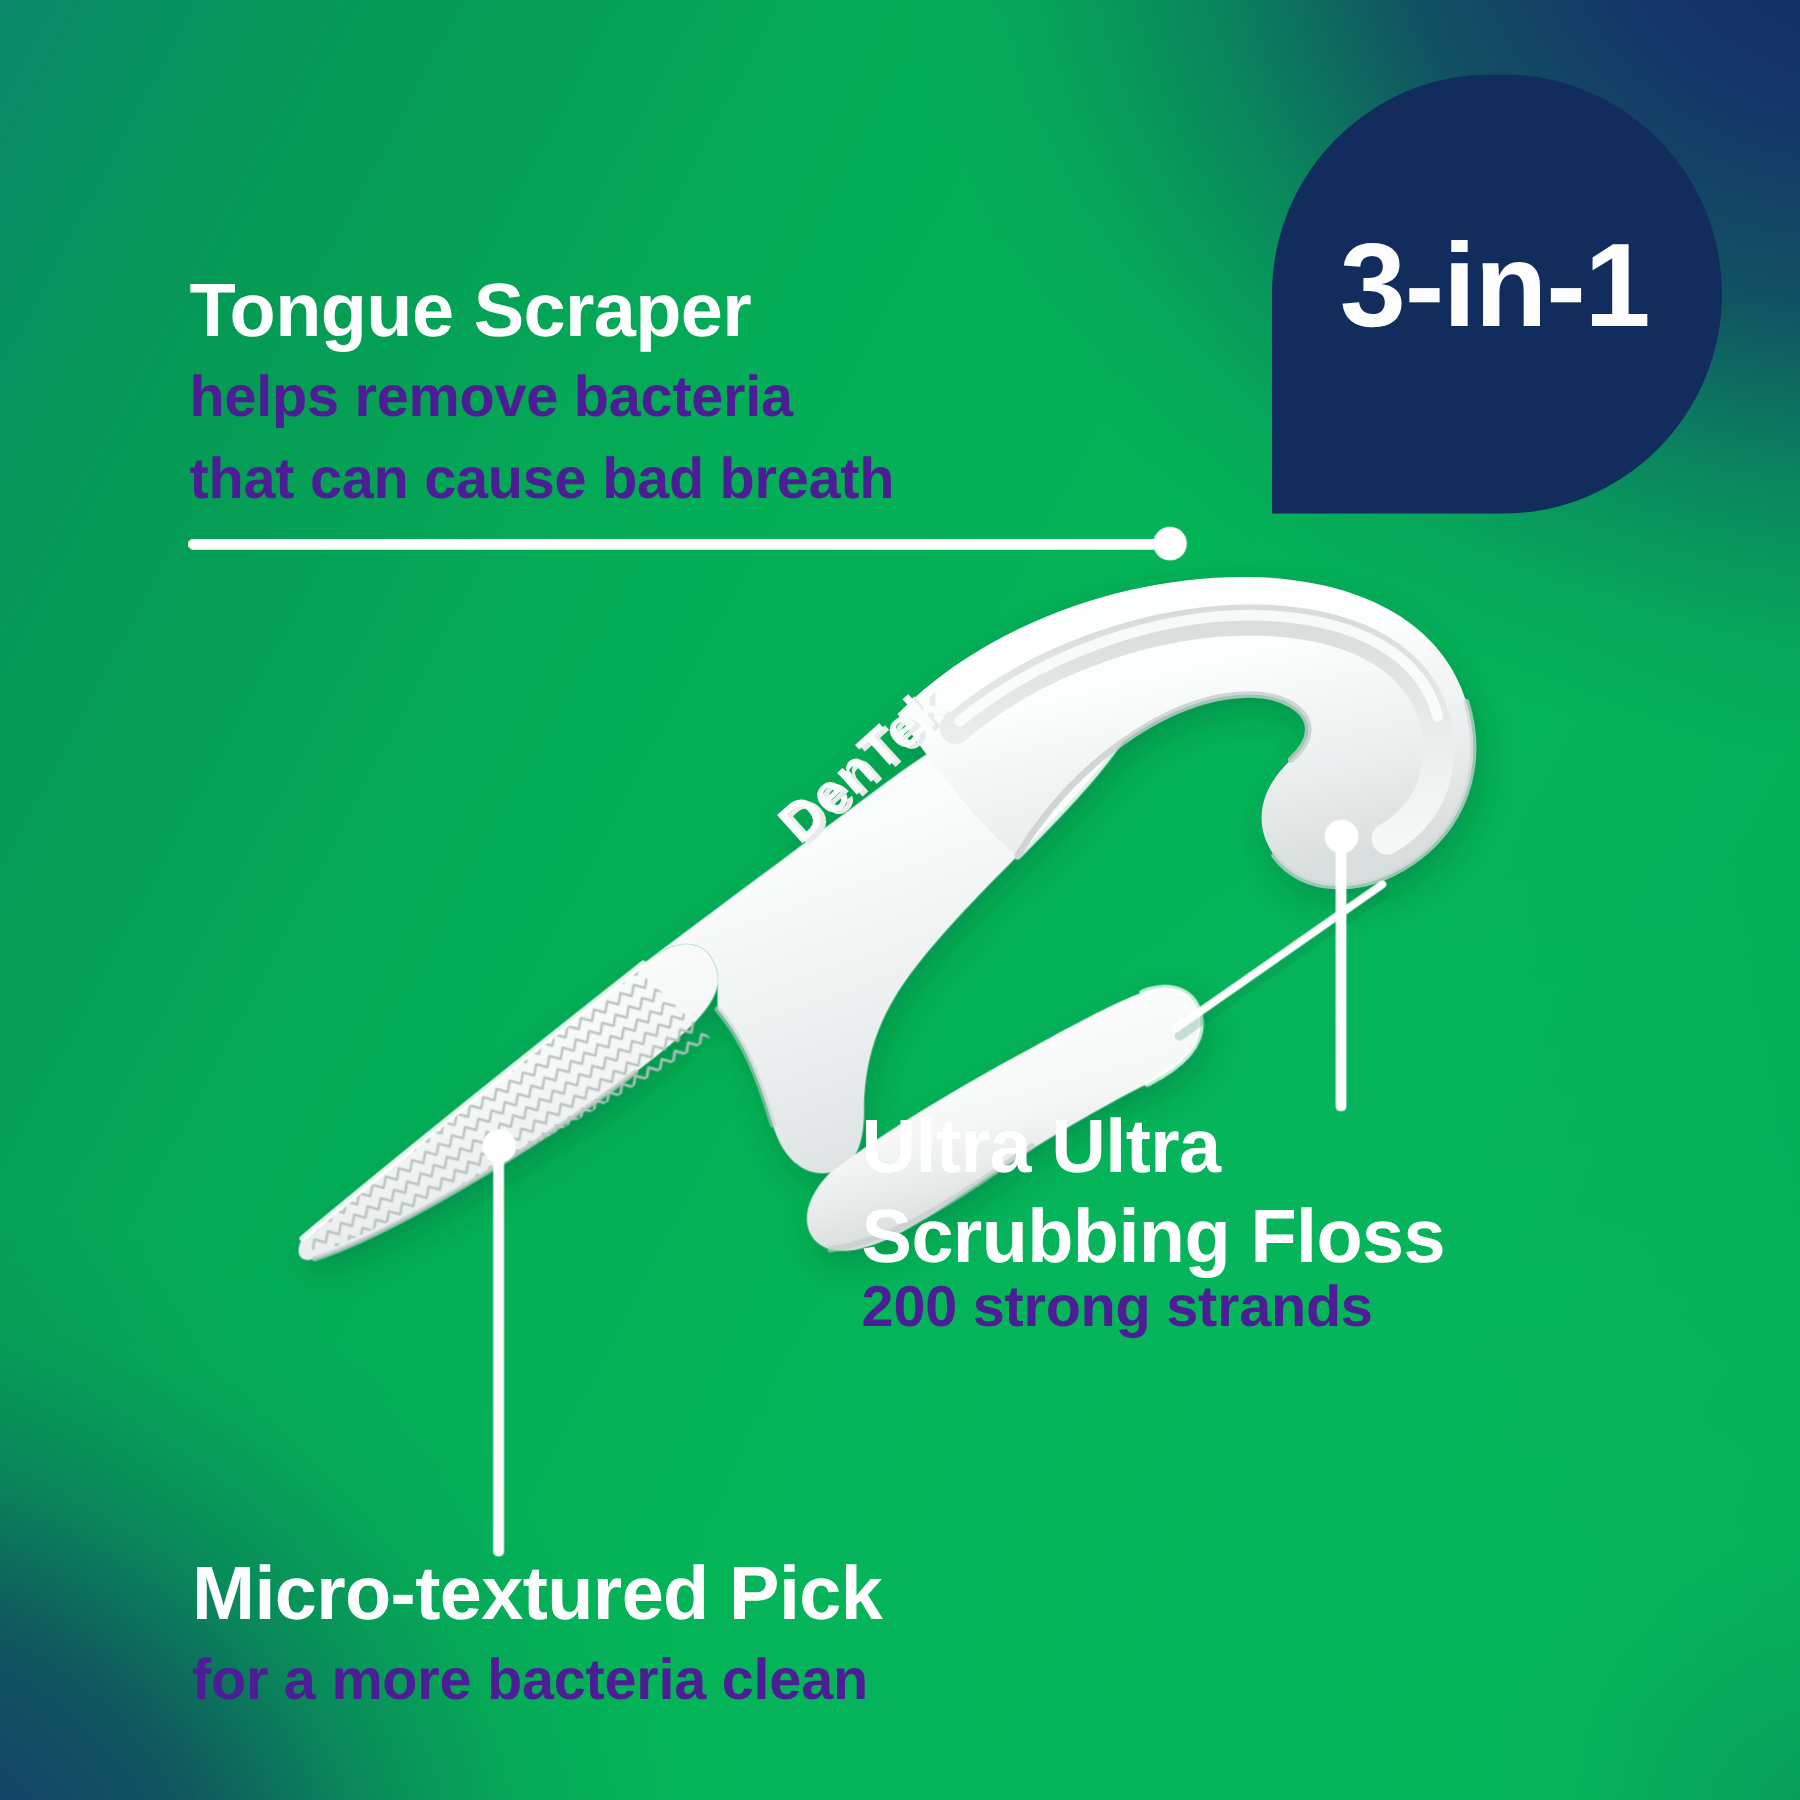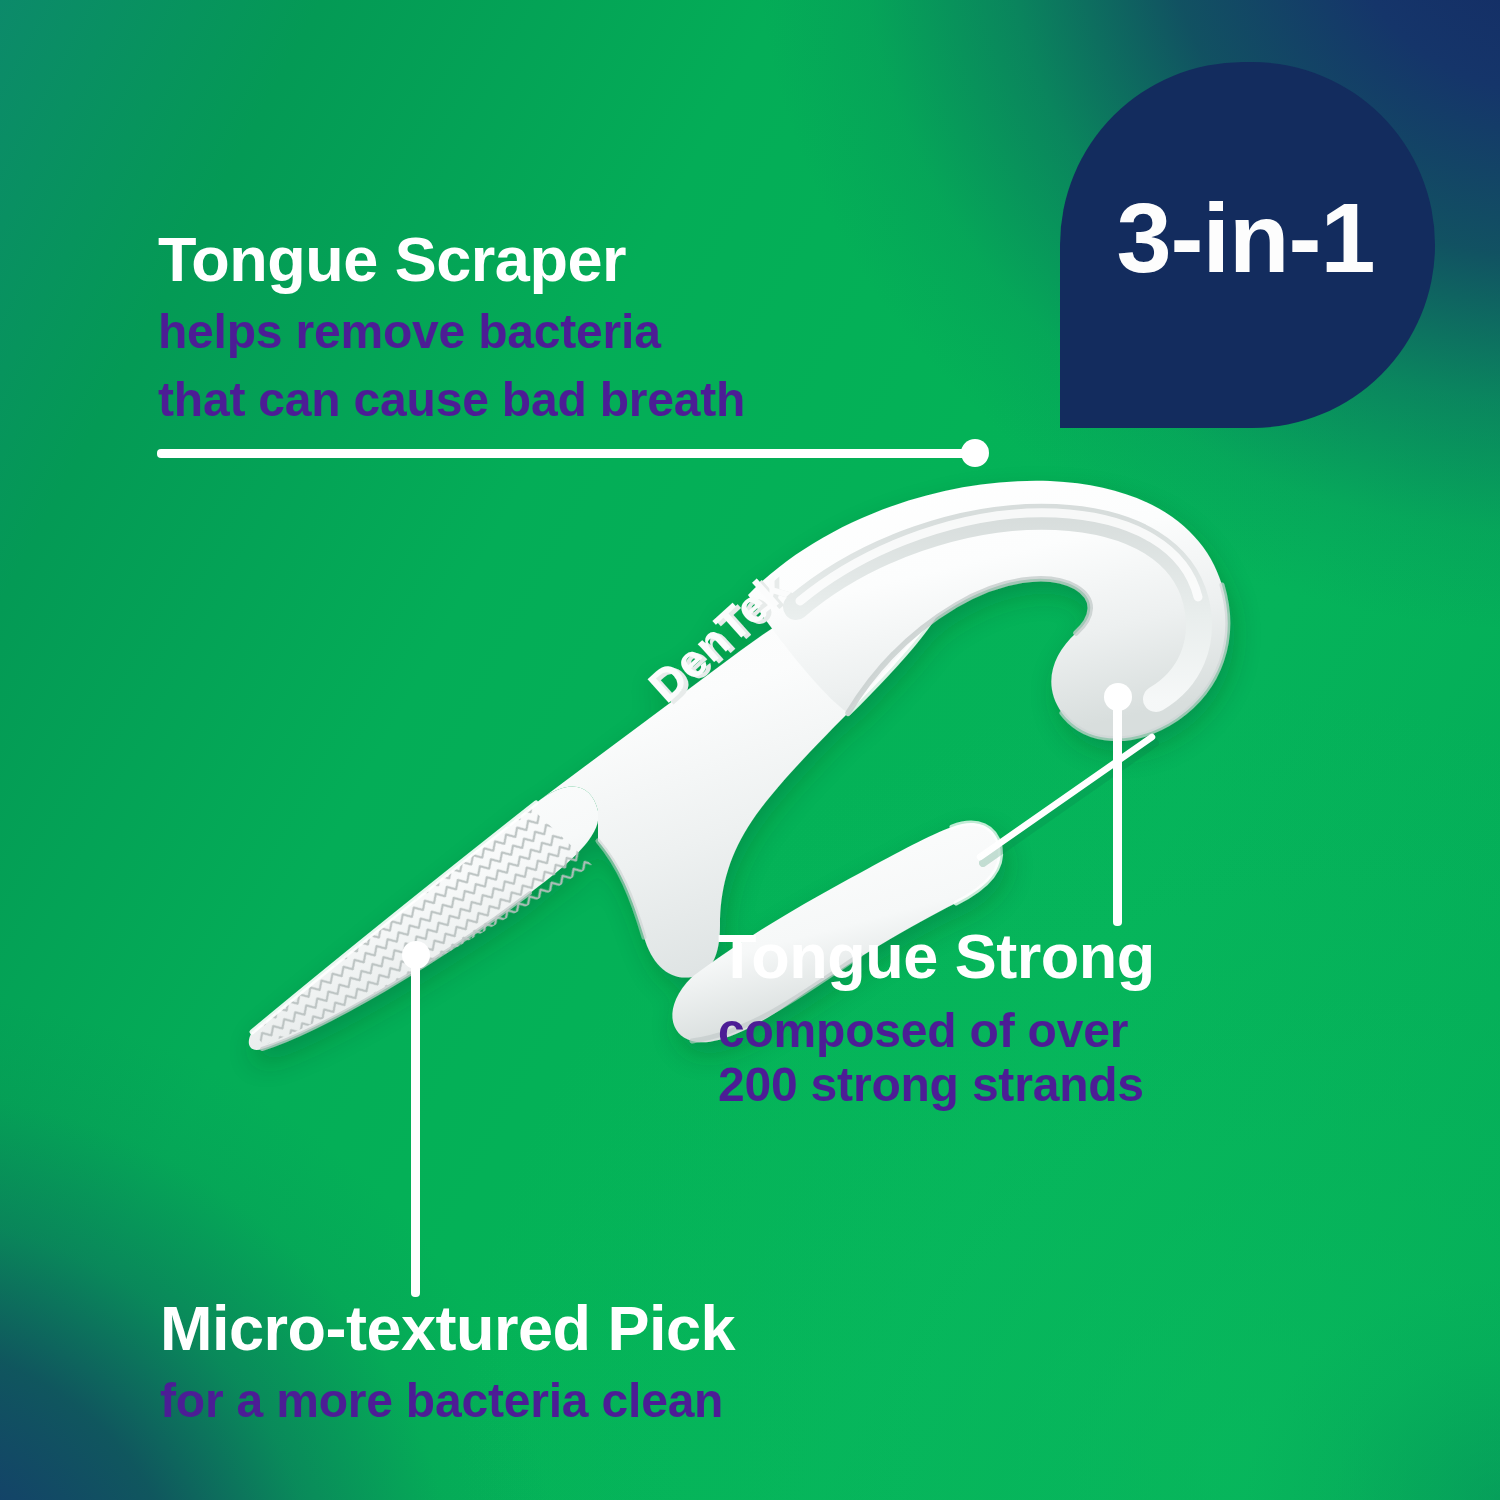--- a/index.html
+++ b/index.html
@@ -319,22 +319,22 @@
   <div class="leader-v" id="leader-floss-line"></div>
   <div class="leader-dot" id="leader-floss-dot"></div>
 
   <div class="callout" id="callout-tongue">
     <div class="head">Tongue Scraper</div>
     <div class="sub">helps remove bacteria</div>
     <div class="sub" style="margin-top:14px">that can cause bad breath</div>
   </div>
 
   <div class="callout" id="callout-floss">
-    <div class="head">Tongue Strong</div>
-    <div class="sub">composed of over</div>
+    <div class="head">Ultra Ultra</div>
+    <div class="head">Scrubbing Floss</div>
     <div class="sub" style="margin-top:0">200 strong strands</div>
   </div>
 
   <div class="callout" id="callout-pick">
     <div class="head">Micro-textured Pick</div>
     <div class="sub">for a more bacteria clean</div>
   </div>
 
 </div>
 

